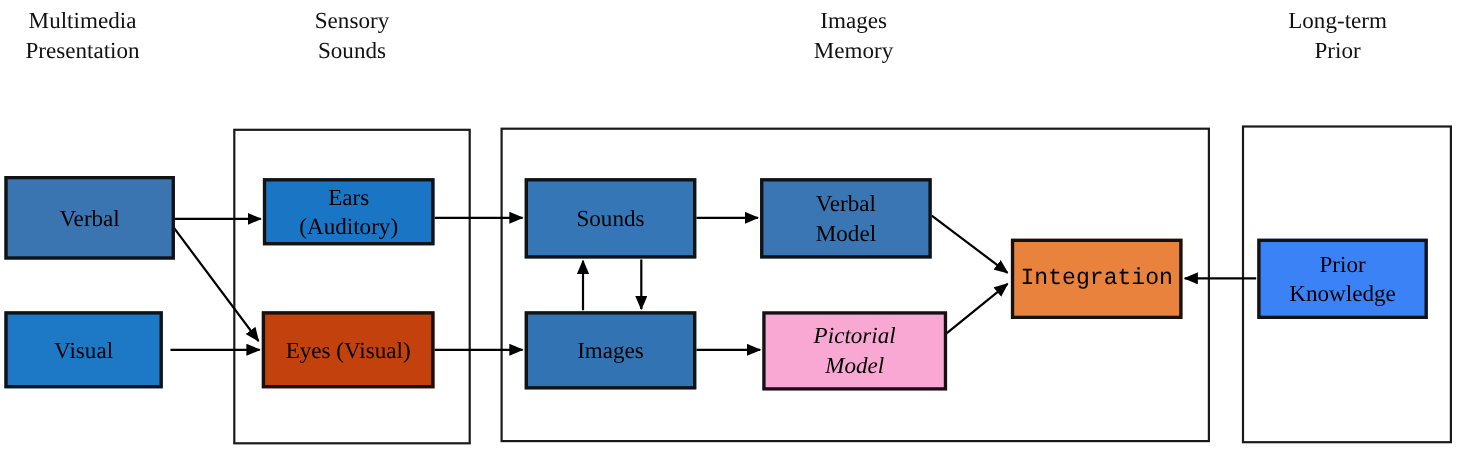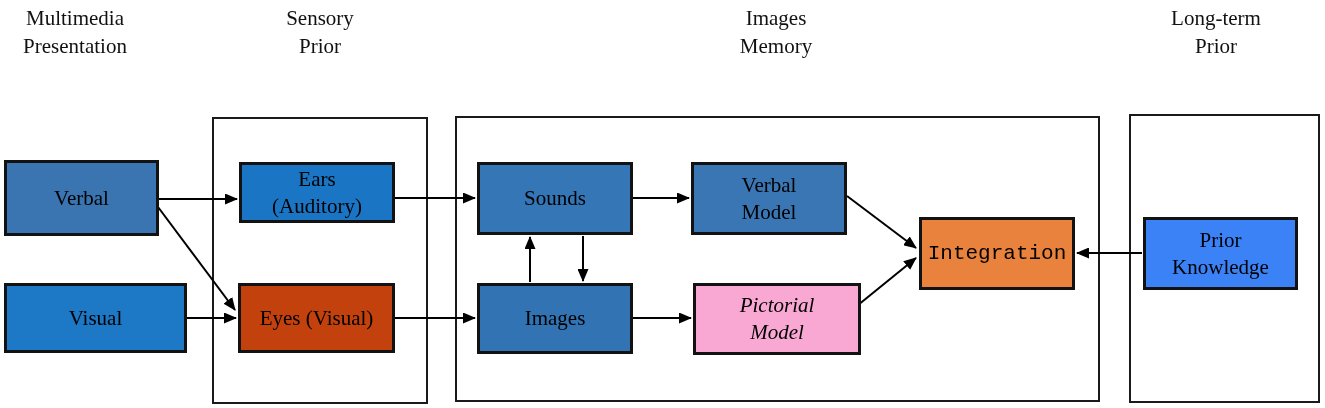--- a/index.html
+++ b/index.html
@@ -59,21 +59,21 @@
   }
 </style>
 </head>
 <body>
 
 <div class="canvas">
 
   <div class="col-header" style="left:-10px;">Multimedia
 Presentation</div>
   <div class="col-header" style="left:235px;">Sensory
-Prior</div>
+Sounds</div>
   <div class="col-header" style="left:691px;">Images
 Memory</div>
   <div class="col-header" style="left:1131px;">Long-term
 Prior</div>
 
   <div class="container-frame" style="left:212px;  top:117px; width:216px; height:287px;"></div>
   <div class="container-frame" style="left:455px;  top:116px; width:645px; height:286px;"></div>
   <div class="container-frame" style="left:1129px; top:114px; width:191px; height:289px;"></div>
 
   <svg class="arrow-layer" viewBox="0 0 1325 408">
@@ -90,21 +90,21 @@
     <line x1="530" y1="282" x2="530" y2="237" marker-end="url(#ah)"></line>
     <line x1="583" y1="236" x2="583" y2="281" marker-end="url(#ah)"></line>
     <line x1="633" y1="198" x2="689" y2="198" marker-end="url(#ah)"></line>
     <line x1="633" y1="318" x2="691" y2="318" marker-end="url(#ah)"></line>
     <line x1="847" y1="196" x2="916" y2="248" marker-end="url(#ah)"></line>
     <line x1="847" y1="314" x2="916" y2="258" marker-end="url(#ah)"></line>
     <line x1="1142" y1="253" x2="1077" y2="253" marker-end="url(#ah)"></line>
   </svg>
 
   <div class="node" style="left: 4px; top: 160px; width: 155px; height: 76px; background-color: rgb(58, 116, 177);">Verbal</div>
-  <div class="node" style="left: 4px; top: 283px; width: 183px; height: 70px; background-color: rgb(29, 120, 198);">Visual</div>
+  <div class="node" style="left: 4px; top: 283px; width: 144px; height: 70px; background-color: rgb(29, 120, 198);">Visual</div>
   <div class="node" style="left: 239px; top: 162px; width: 156px; height: 61px; background-color: rgb(26, 118, 196);">Ears
 (Auditory)</div>
   <div class="node" style="left: 238px; top: 283px; width: 157px; height: 70px; background-color: #c2410c;">Eyes (Visual)</div>
   <div class="node" style="left: 477px; top: 283px; width: 156px; height: 71px; background-color: rgb(50, 115, 179);">Images</div>
   <div class="node" style="left: 477px; top: 162px; width: 156px; height: 73px; background-color: rgb(53, 118, 182);">Sounds</div>
   <div class="node" style="left: 691px; top: 162px; width: 156px; height: 73px; background-color: rgb(58, 118, 179);">Verbal
 Model</div>
   <div class="node" style="left: 693px; top: 283px; width: 168px; height: 72px; background-color: #f9a8d4; font-style: italic;">Pictorial
 Model</div>
   <div class="node" style="left: 919px; top: 217px; width: 156px; height: 73px; background-color: rgb(232, 130, 60); font-family: Liberation Mono, monospace;">Integration</div>

